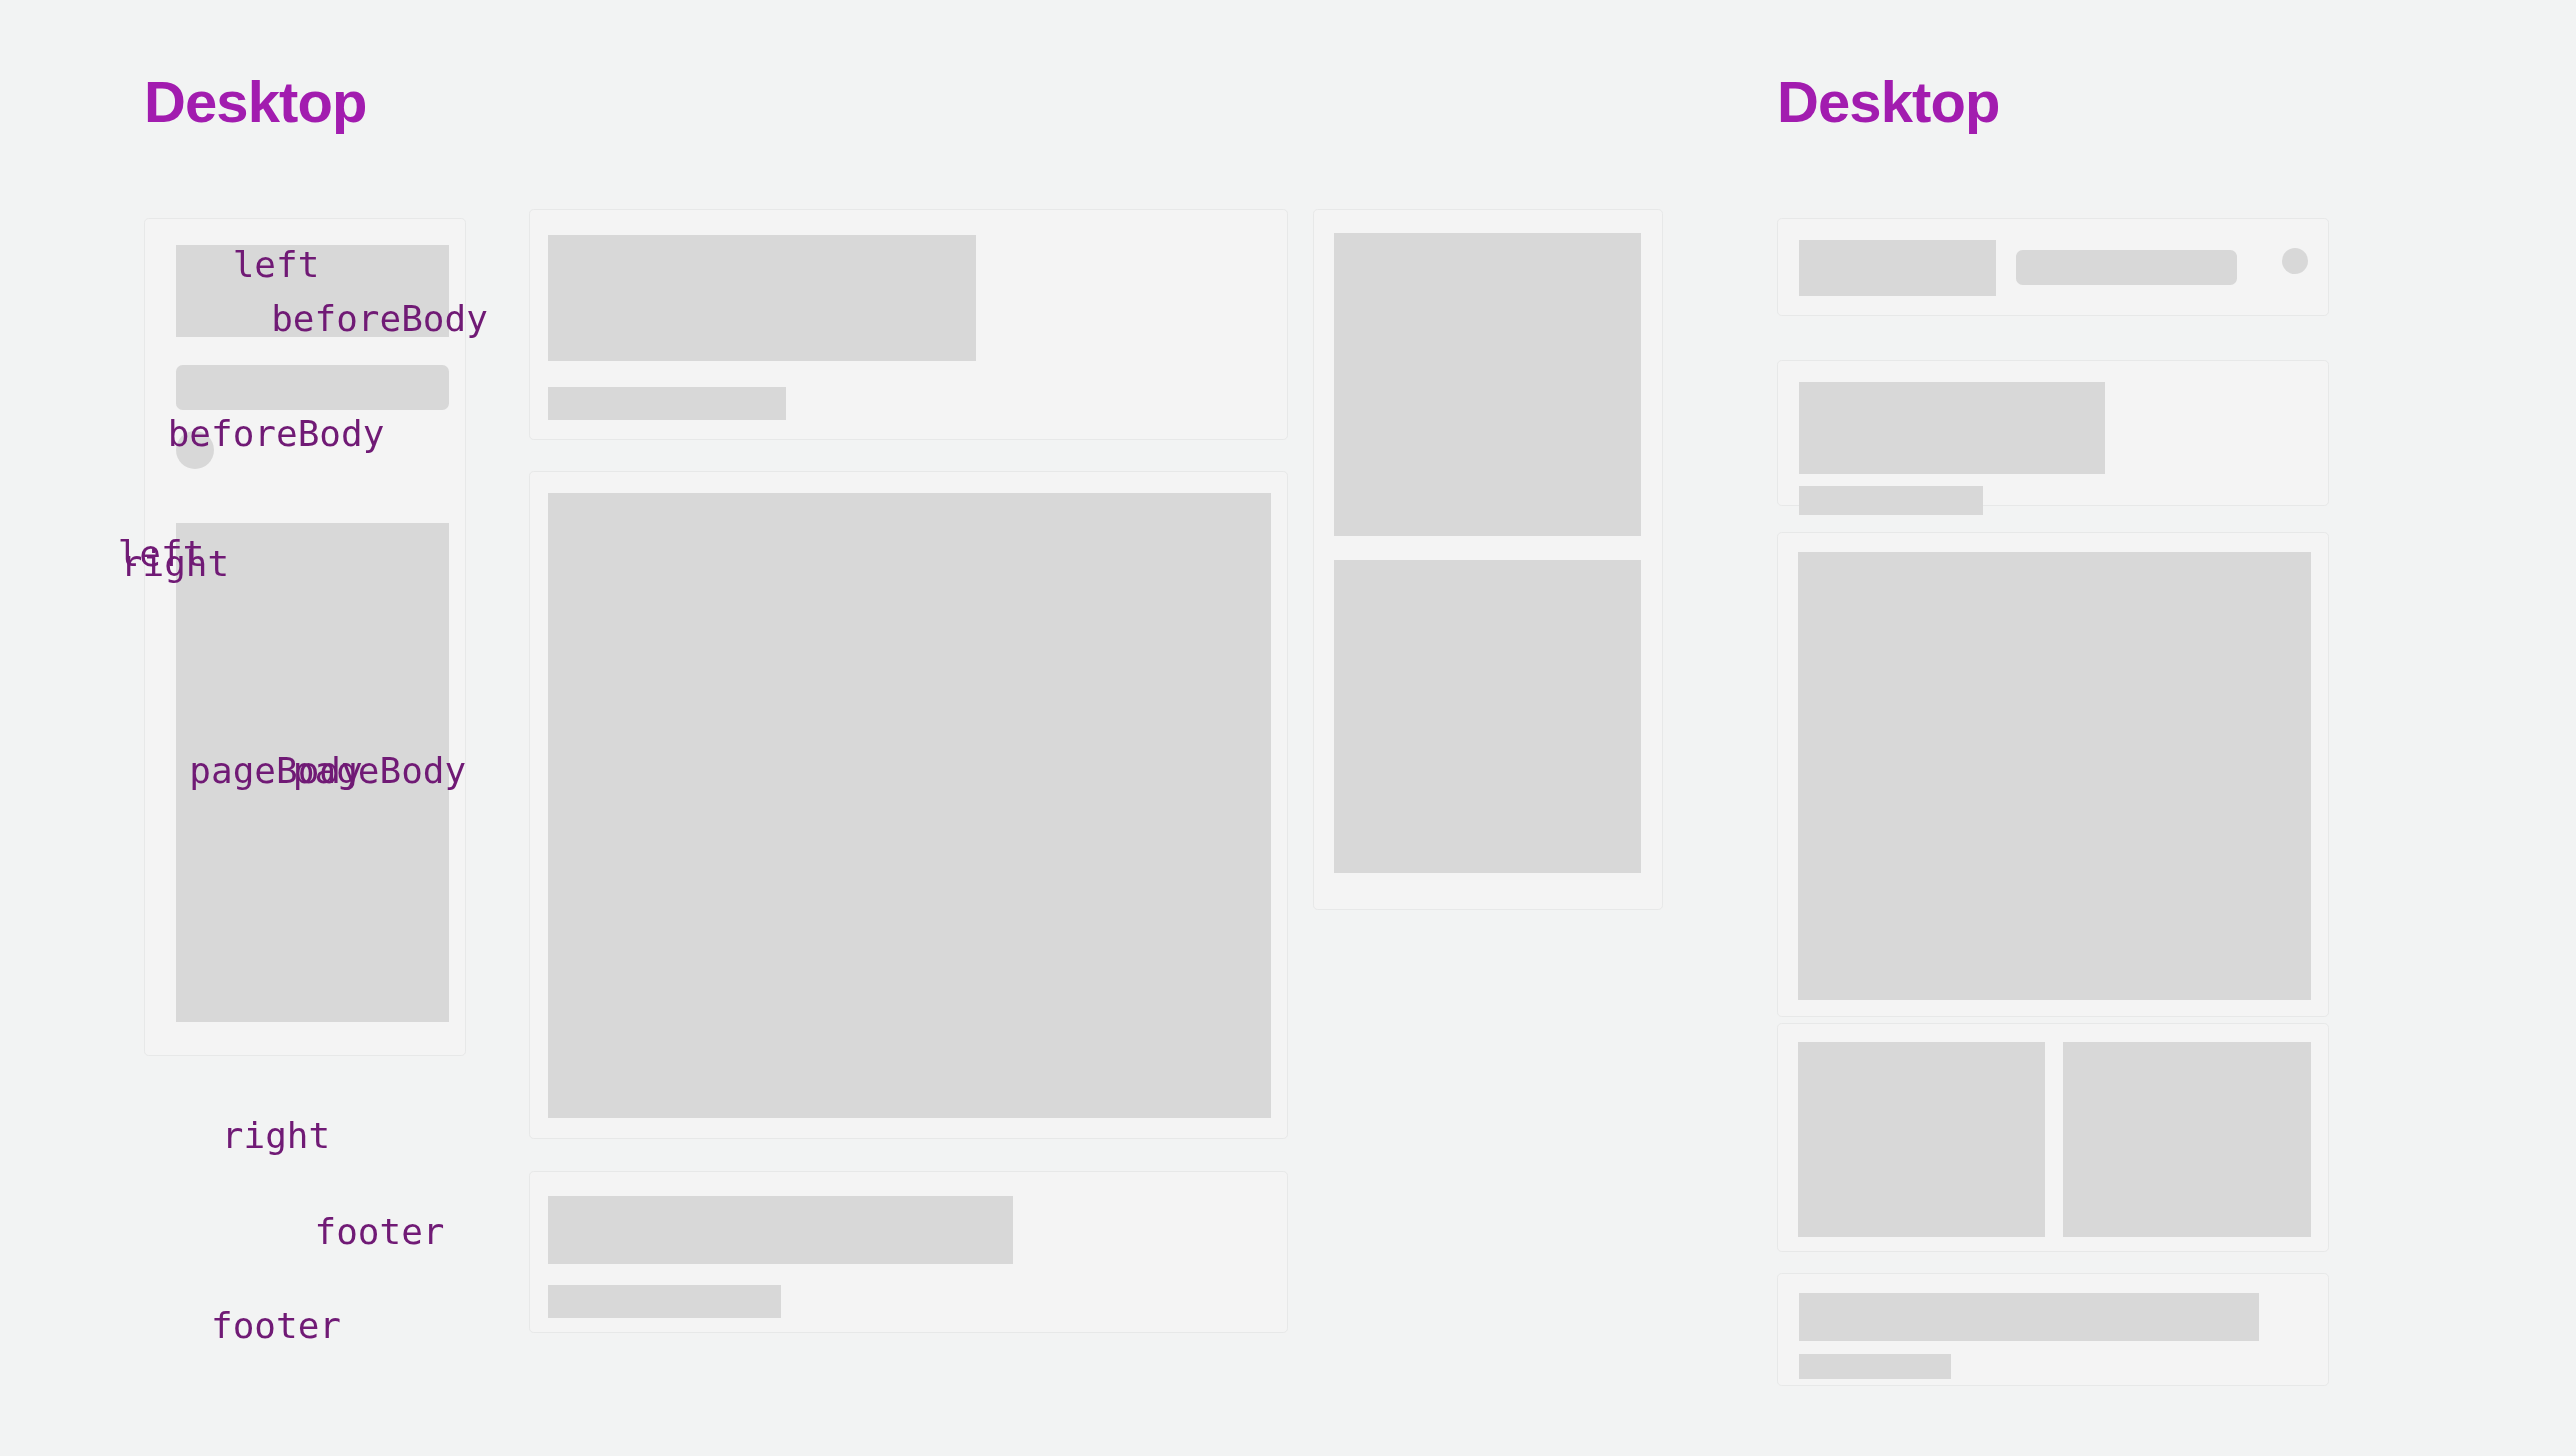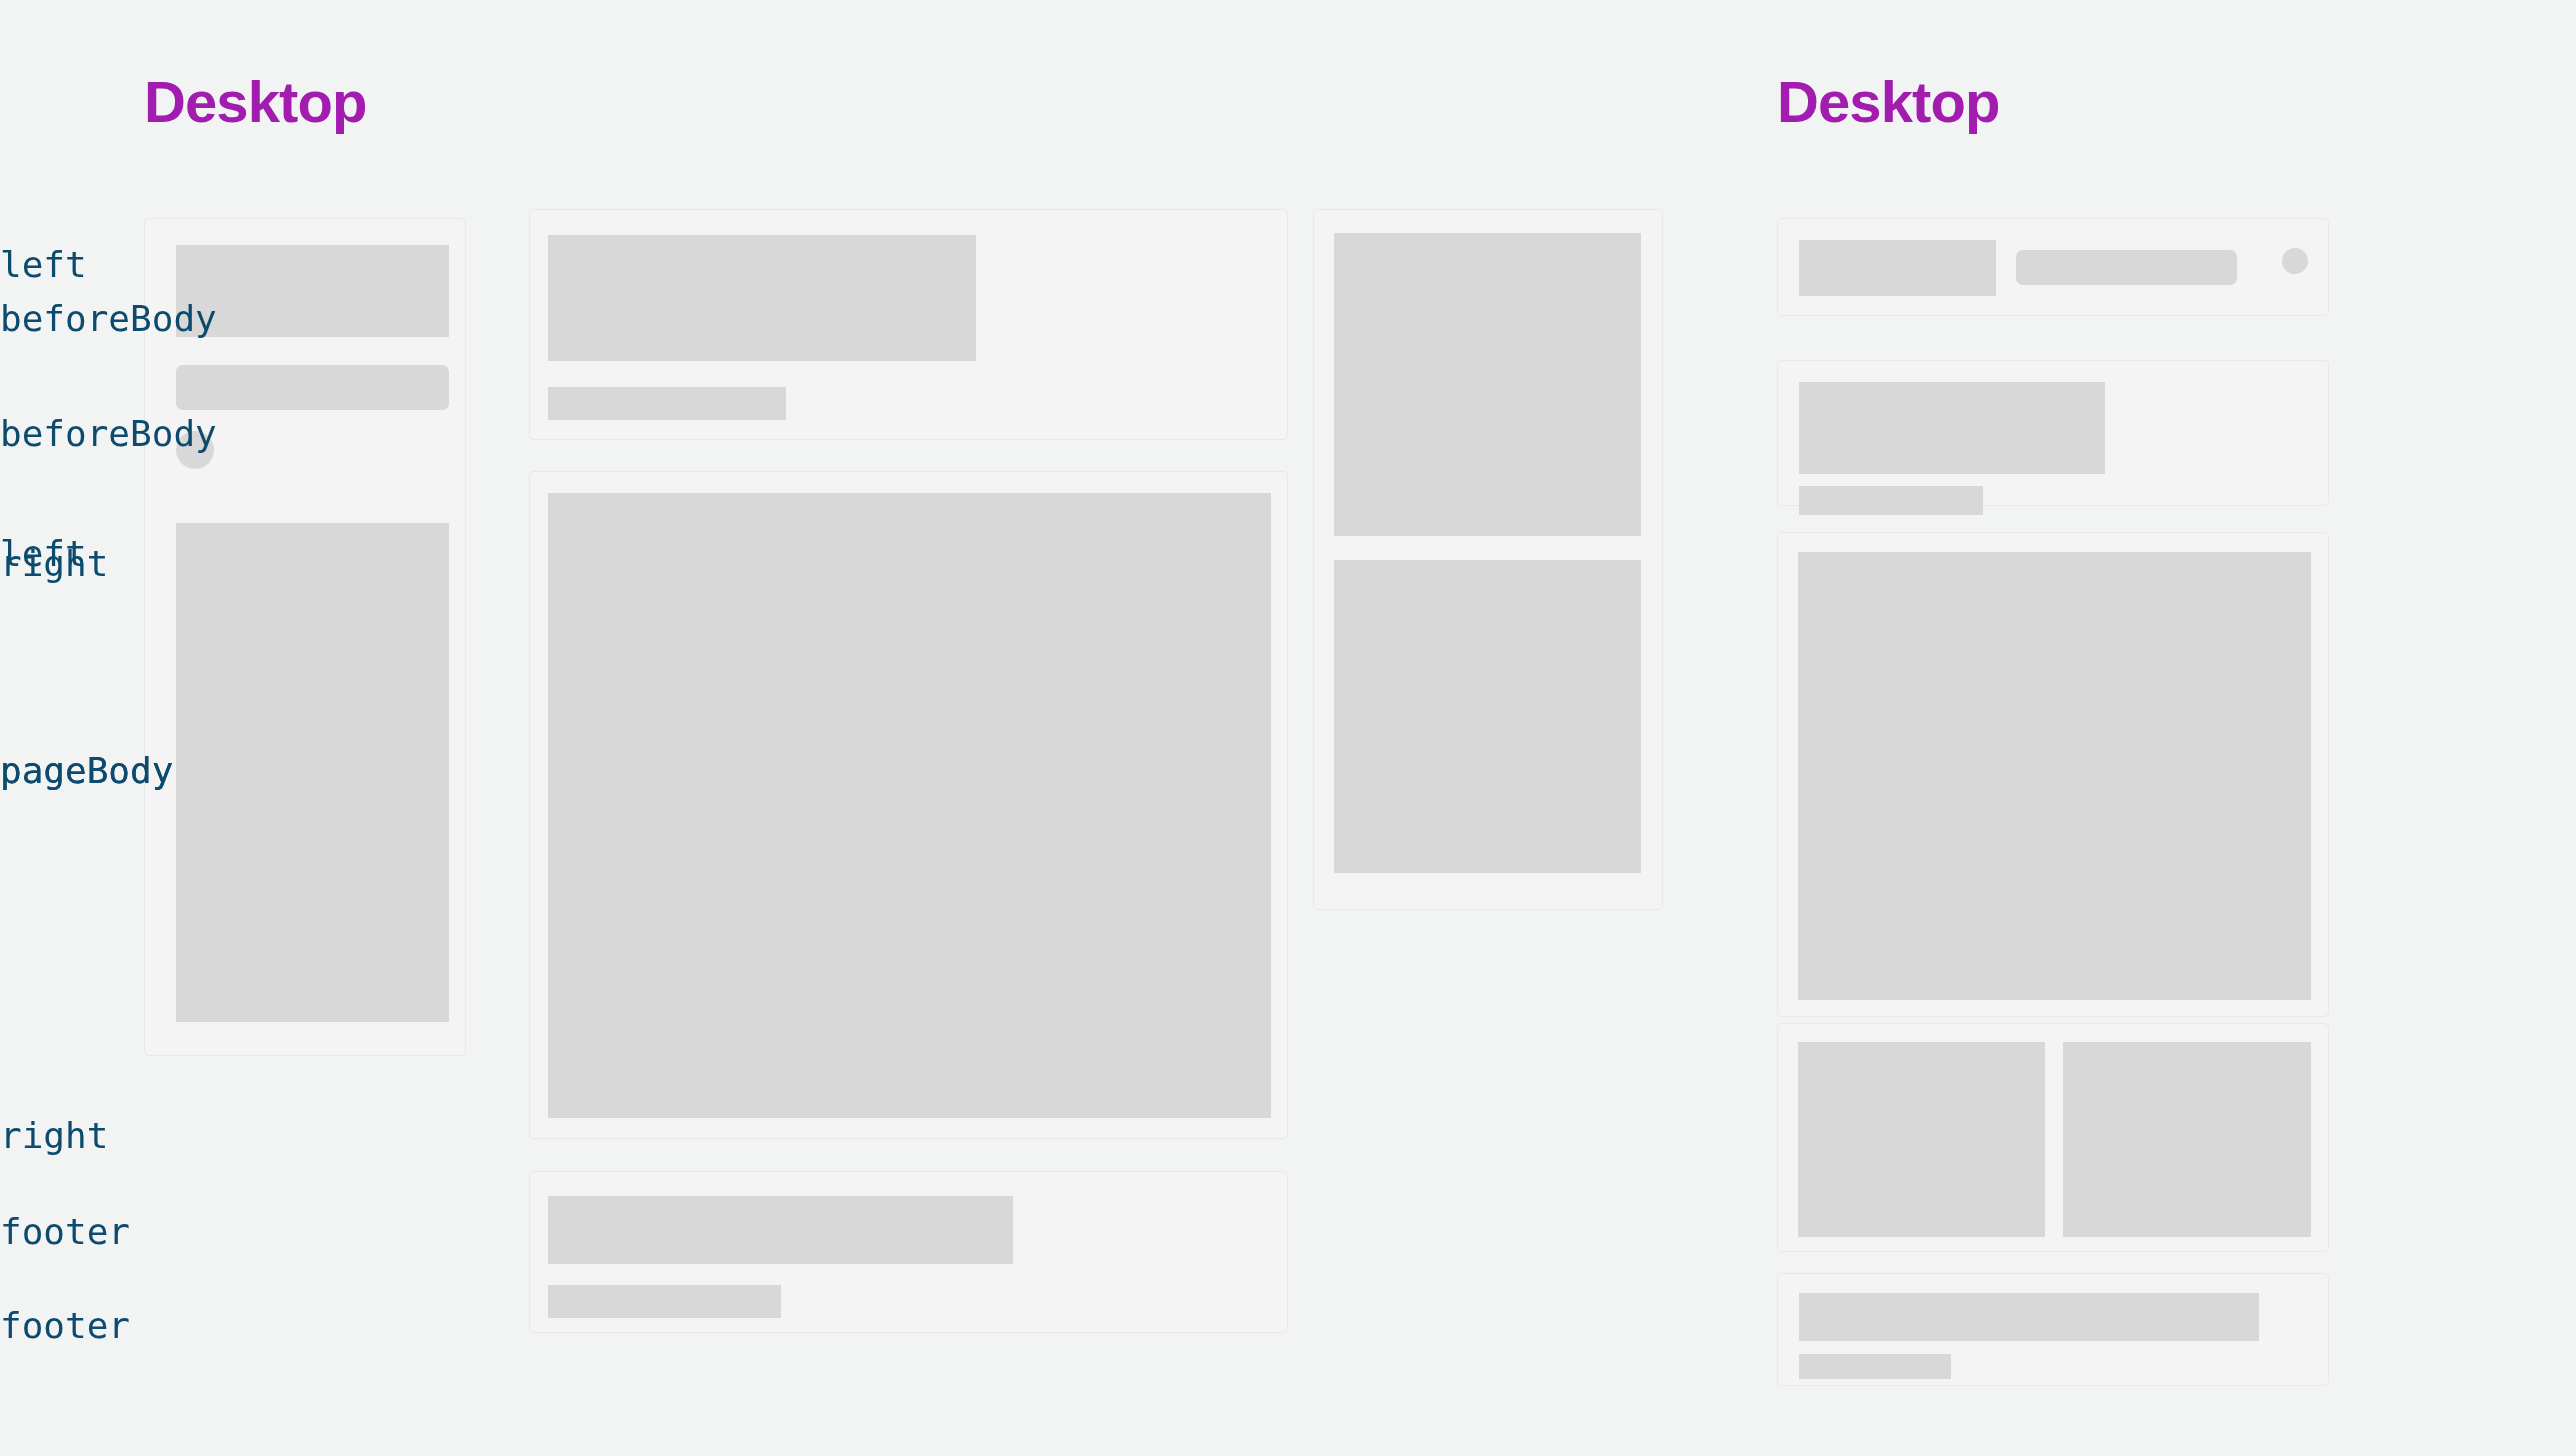--- a/index.html
+++ b/index.html
@@ -51,22 +51,23 @@
   }
   .blk.round { border-radius: 6.6px; }
   .blk.circle { border-radius: 50%; }
 
   
   .slot-label {
     position: absolute;
     font-family: "DejaVu Sans Mono", "Liberation Mono", monospace;
     font-size: 36px;
     line-height: 1;
-    color: #0c4a6e;
+    color: #701a75;
     white-space: nowrap;
+    text-align: center;
     pointer-events: none;
   }
 
   
   #desktop-left-panel   { left: 144px;  top: 218px; width: 322px;  height: 838px; }
   #d-left-blk-1  { left: 31px;  top: 26px;  width: 273px; height: 92px; }
   #d-left-blk-2  { left: 31px;  top: 146px; width: 273px; height: 45px; }
   #d-left-circle { left: 31px;  top: 212px; width: 38px;  height: 38px; }
   #d-left-blk-3  { left: 31px;  top: 304px; width: 273px; height: 499px; }
   #d-left-label  { left: 0;     top: 536px; width: 322px; }

